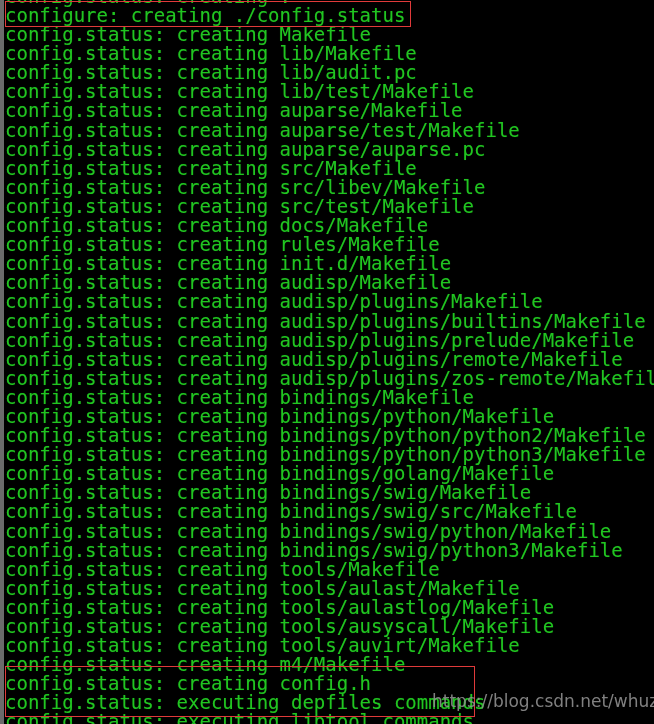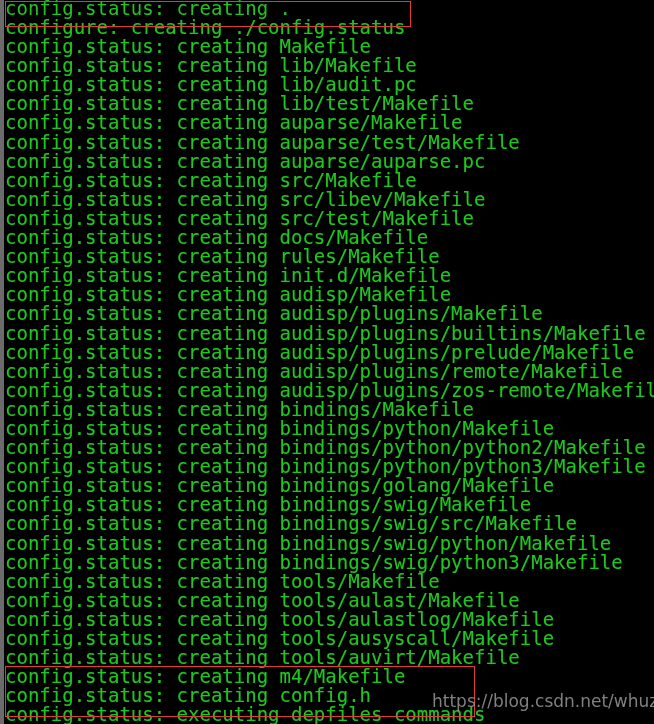--- a/index.html
+++ b/index.html
@@ -22,21 +22,21 @@
     left: 0;
     top: 0;
     width: 4px;
     height: 724px;
     background: #6b6b6b;
     z-index: 4;
   }
   .screen {
     position: absolute;
     left: 0;
-    top: 12px;
+    top: 0;
     width: 654px;
     height: 582px;
     z-index: 1;
   }
   
   .line-partial {
     position: absolute;
     left: 5px;
     top: -13px;
     white-space: pre;

